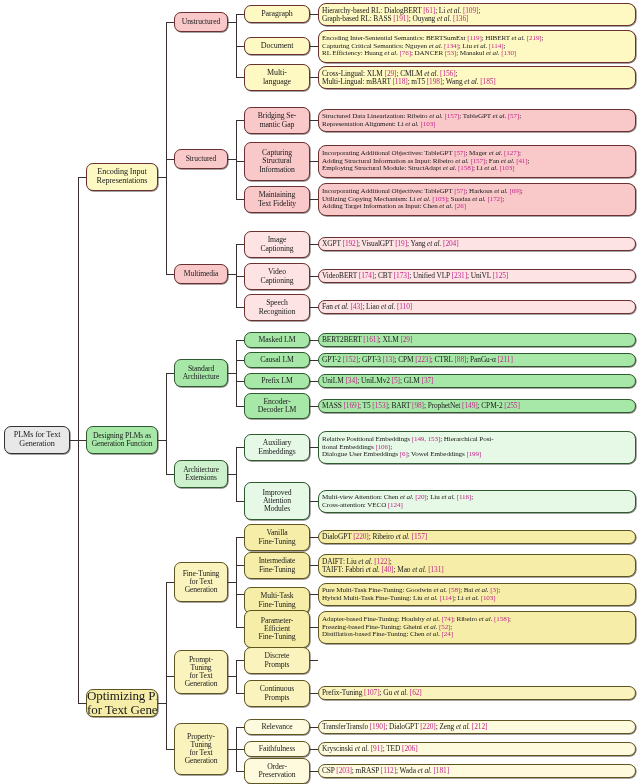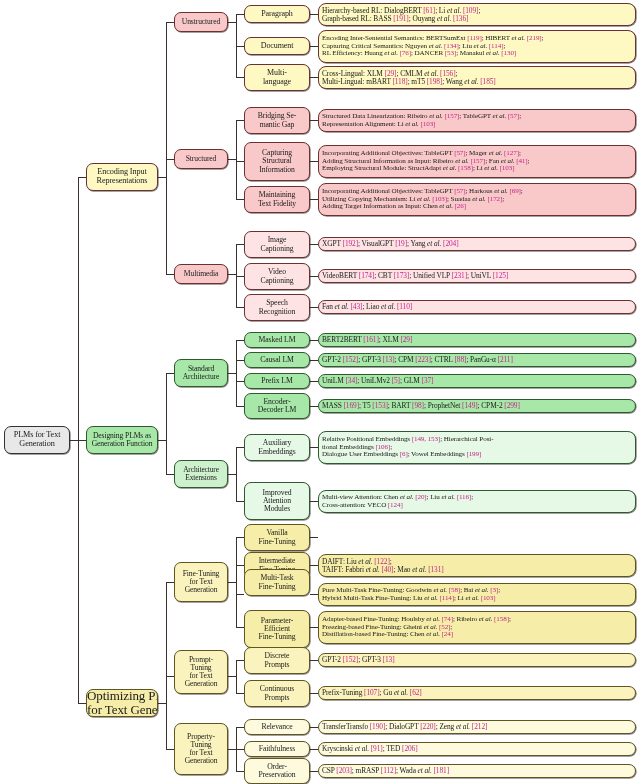--- a/index.html
+++ b/index.html
@@ -270,21 +270,21 @@
     </div>
 
   <div class="node c-yel-d" style="left:244px;top:524px;width:66px;height:27px;font-size:7.7px;">
       <span class="ln">Vanilla</span>
       <span class="ln">Fine-Tuning</span>
     </div>
   <div class="node c-yel-d" style="left:244px;top:552px;width:66px;height:27px;font-size:7.5px;">
       <span class="ln">Intermediate</span>
       <span class="ln">Fine-Tuning</span>
     </div>
-  <div class="node c-yel-d" style="left:244px;top:569px;width:66px;height:27px;font-size:7.7px;">
+  <div class="node c-yel-d" style="left:244px;top:587px;width:66px;height:27px;font-size:7.7px;">
       <span class="ln">Multi-Task</span>
       <span class="ln">Fine-Tuning</span>
     </div>
   <div class="node c-yel-d" style="left:244px;top:610px;width:66px;height:38px;font-size:7.7px;">
       <span class="ln">Parameter-</span>
       <span class="ln">Efficient</span>
       <span class="ln">Fine-Tuning</span>
     </div>
 
   <div class="node c-yel-m" style="left:244px;top:647px;width:66px;height:27px;font-size:7.7px;">
@@ -349,50 +349,50 @@
   <div class="node leaf c-green-d" style="left:318px;top:333px;width:318px;height:14px;font-size:7.4px;">
       <span class="ln">BERT2BERT <span class="ref">[161]</span>; XLM <span class="ref">[29]</span></span>
     </div>
   <div class="node leaf c-green-d" style="left:318px;top:353px;width:318px;height:14px;font-size:7.4px;">
       <span class="ln">GPT-2 <span class="ref">[152]</span>; GPT-3 <span class="ref">[13]</span>; CPM <span class="ref">[223]</span>; CTRL <span class="ref">[88]</span>; PanGu-α <span class="ref">[211]</span></span>
     </div>
   <div class="node leaf c-green-d" style="left:318px;top:374px;width:318px;height:14px;font-size:7.4px;text-align:right;">
       <span class="ln">UniLM <span class="ref">[34]</span>; UniLMv2 <span class="ref">[5]</span>; GLM <span class="ref">[37]</span></span>
     </div>
   <div class="node leaf c-green-d" style="left:318px;top:399px;width:318px;height:14px;font-size:7.4px;">
-      <span class="ln">MASS <span class="ref">[169]</span>; T5 <span class="ref">[153]</span>; BART <span class="ref">[98]</span>; ProphetNet <span class="ref">[149]</span>; CPM-2 <span class="ref">[299]</span></span>
+      <span class="ln">MASS <span class="ref">[169]</span>; T5 <span class="ref">[153]</span>; BART <span class="ref">[98]</span>; ProphetNet <span class="ref">[149]</span>; CPM-2 <span class="ref">[255]</span></span>
     </div>
 
   <div class="node leaf c-green-l" style="left:318px;top:431px;width:318px;height:33px;font-size:7.1px;">
       <span class="ln">Relative Positional Embeddings <span class="ref">[149, 153]</span>; Hierarchical Posi-</span>
       <span class="ln">tional Embeddings <span class="ref">[106]</span>;</span>
       <span class="ln">Dialogue User Embeddings <span class="ref">[6]</span>; Vowel Embeddings <span class="ref">[199]</span></span>
     </div>
   <div class="node leaf c-green-l" style="left:318px;top:490px;width:318px;height:23px;font-size:7.1px;">
       <span class="ln">Multi-view Attention: Chen <span class="it">et al.</span> <span class="ref">[20]</span>; Liu <span class="it">et al.</span> <span class="ref">[116]</span>;</span>
       <span class="ln">Cross-attention: VECO <span class="ref">[124]</span></span>
     </div>
 
+  <div class="node leaf c-yel-d" style="left:318px;top:530px;width:318px;height:14px;font-size:7.4px;">
+      <span class="ln">DialoGPT <span class="ref">[220]</span>; Ribeiro <span class="it">et al.</span> <span class="ref">[157]</span></span>
+    </div>
   <div class="node leaf c-yel-d" style="left:318px;top:554px;width:318px;height:23px;font-size:7.4px;">
       <span class="ln">DAIFT: Liu <span class="it">et al.</span> <span class="ref">[122]</span>;</span>
       <span class="ln">TAIFT: Fabbri <span class="it">et al.</span> <span class="ref">[40]</span>; Mao <span class="it">et al.</span> <span class="ref">[131]</span></span>
     </div>
   <div class="node leaf c-yel-d" style="left:318px;top:583px;width:318px;height:23px;font-size:7.1px;">
       <span class="ln">Pure Multi-Task Fine-Tuning: Goodwin <span class="it">et al.</span> <span class="ref">[58]</span>; Bai <span class="it">et al.</span> <span class="ref">[3]</span>;</span>
       <span class="ln">Hybrid Multi-Task Fine-Tuning: Liu <span class="it">et al.</span> <span class="ref">[114]</span>; Li <span class="it">et al.</span> <span class="ref">[103]</span></span>
     </div>
   <div class="node leaf c-yel-d" style="left:318px;top:611px;width:318px;height:33px;font-size:7.1px;">
       <span class="ln">Adapter-based Fine-Tuning: Houlsby <span class="it">et al.</span> <span class="ref">[74]</span>; Ribeiro <span class="it">et al.</span> <span class="ref">[158]</span>;</span>
       <span class="ln">Freezing-based Fine-Tuning: Gheini <span class="it">et al.</span> <span class="ref">[52]</span>;</span>
       <span class="ln">Distillation-based Fine-Tuning: Chen <span class="it">et al.</span> <span class="ref">[24]</span></span>
     </div>
 
-  <div class="node leaf c-yel-m" style="left:318px;top:653px;width:318px;height:14px;font-size:7.4px;">
-      <span class="ln">GPT-2 <span class="ref">[152]</span>; GPT-3 <span class="ref">[13]</span></span>
-    </div>
   <div class="node leaf c-yel-m" style="left:318px;top:686px;width:318px;height:14px;font-size:7.4px;">
       <span class="ln">Prefix-Tuning <span class="ref">[107]</span>; Gu <span class="it">et al.</span> <span class="ref">[62]</span></span>
     </div>
 
   <div class="node leaf c-yel-l" style="left:318px;top:720px;width:318px;height:14px;font-size:7.4px;">
       <span class="ln">TransferTransfo <span class="ref">[190]</span>; DialoGPT <span class="ref">[220]</span>; Zeng <span class="it">et al.</span> <span class="ref">[212]</span></span>
     </div>
   <div class="node leaf c-yel-l" style="left:318px;top:742px;width:318px;height:14px;font-size:7.4px;">
       <span class="ln">Kryscinski <span class="it">et al.</span> <span class="ref">[91]</span>; TED <span class="ref">[206]</span></span>
     </div>

